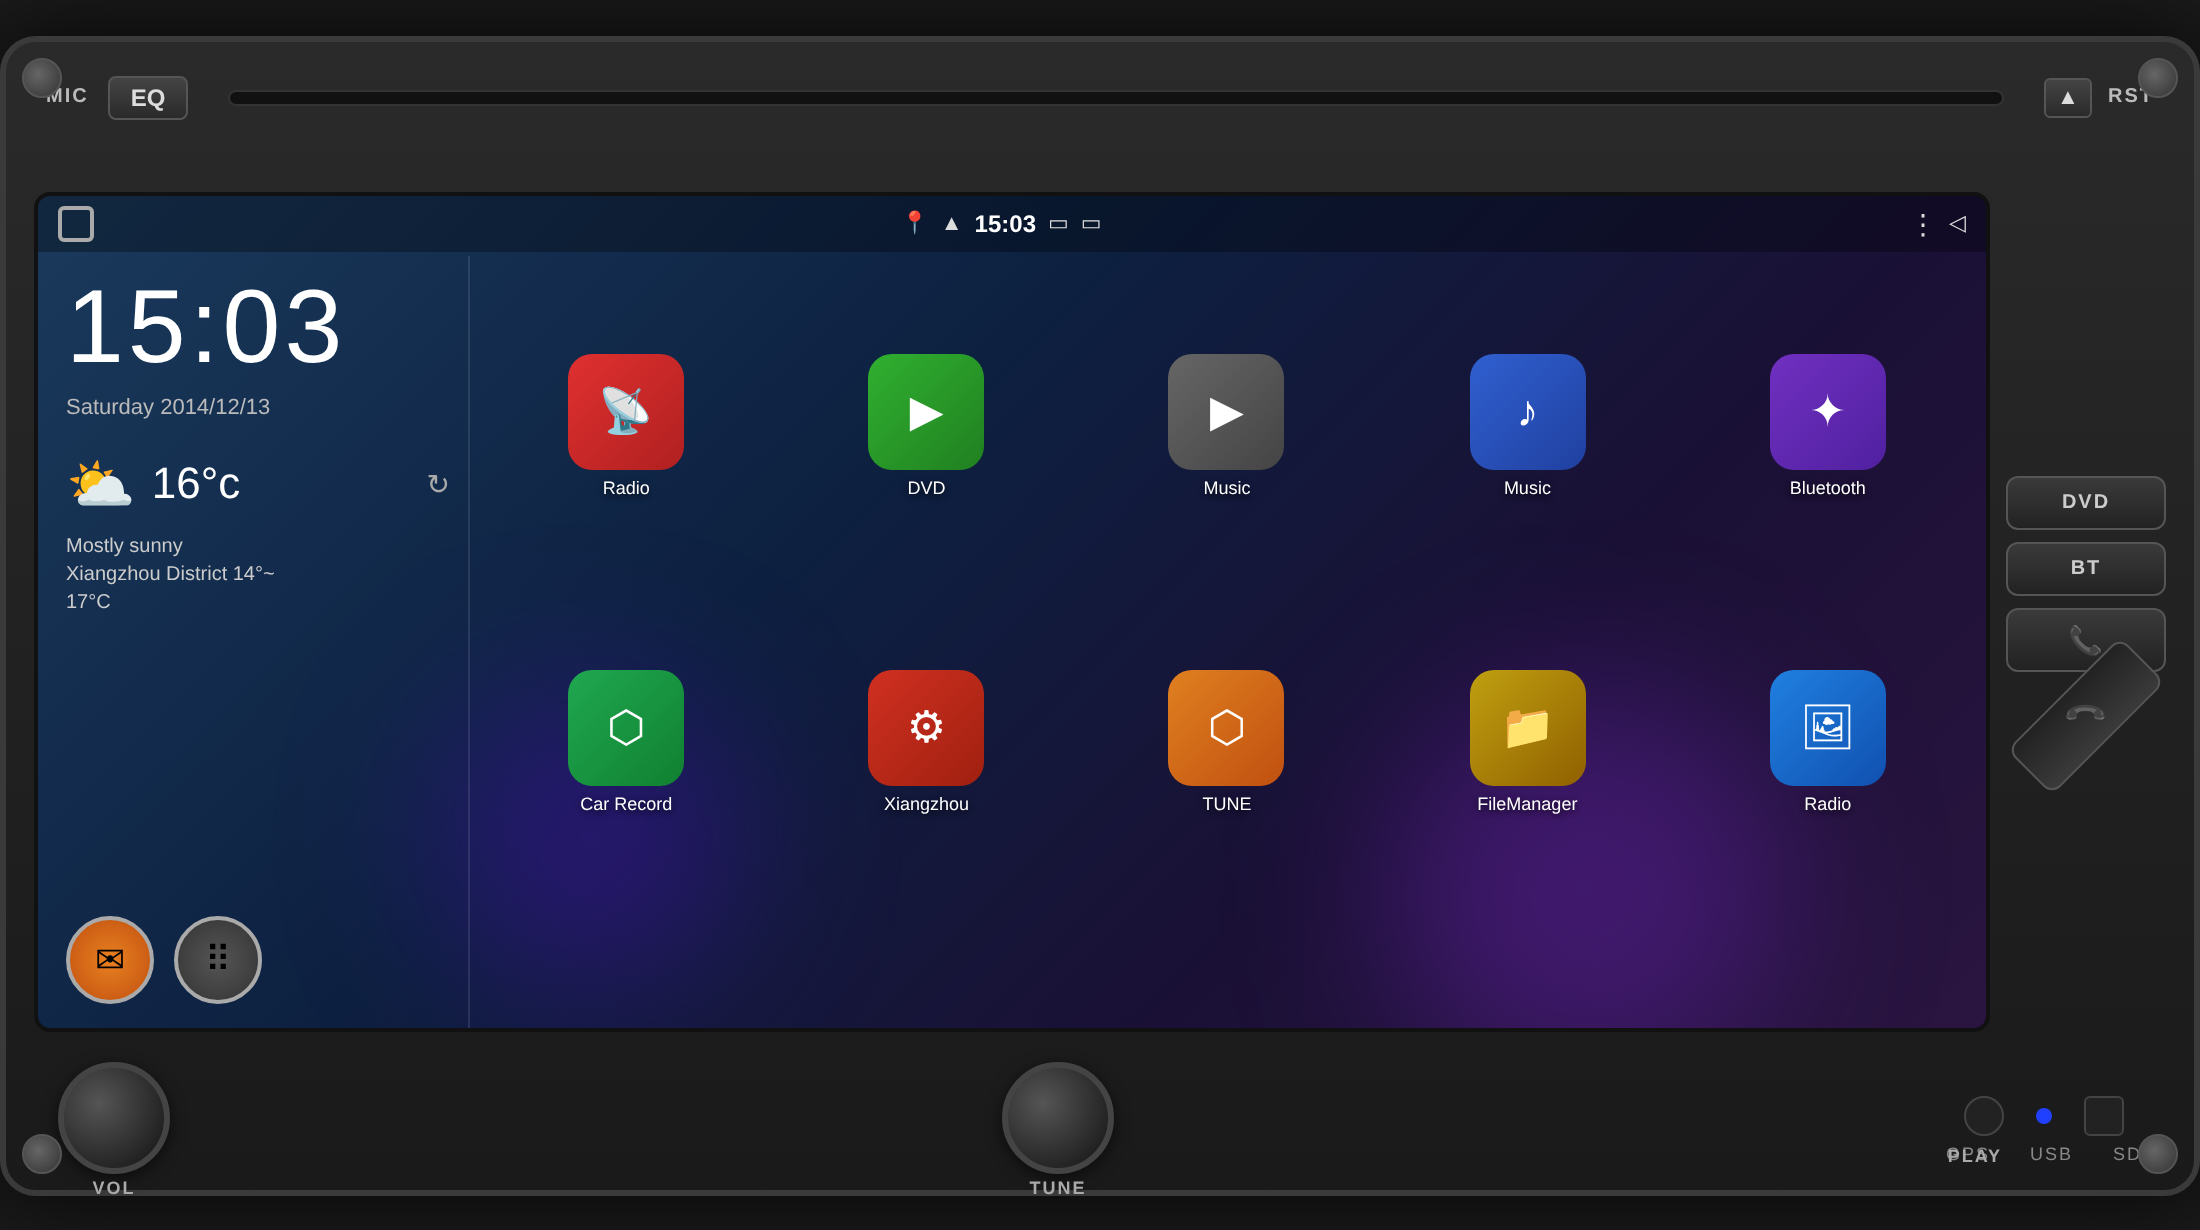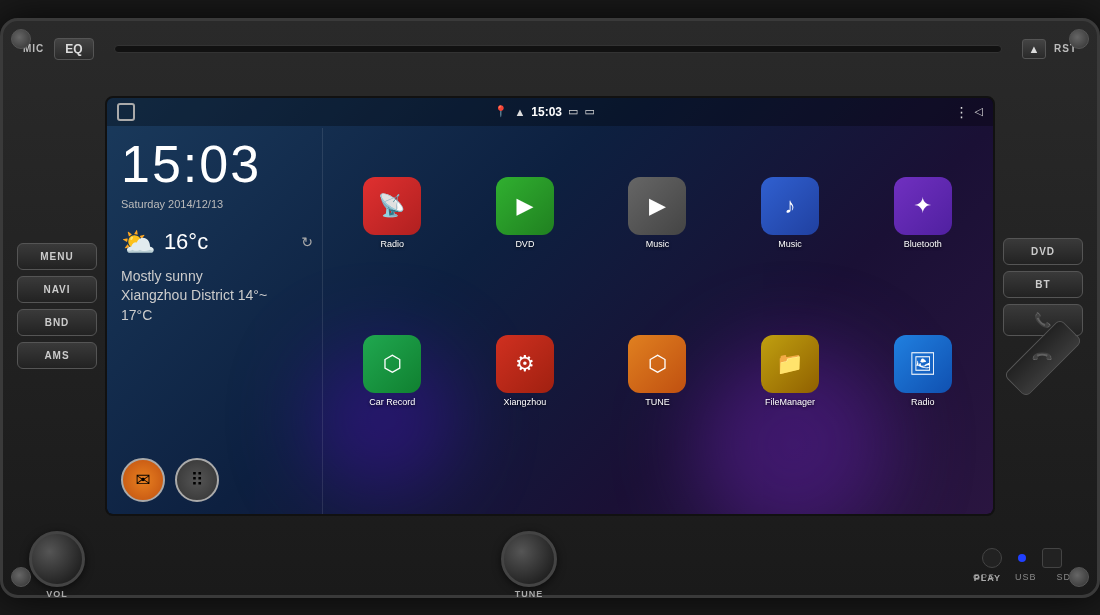--- a/index.html
+++ b/index.html
@@ -247,21 +247,21 @@
       font-size: 28px;
     }
 
     .weather-temp {
       color: #fff;
       font-size: 22px;
     }
 
     .weather-desc {
       color: #ccc;
-      font-size: 14px;
+      font-size: 10px;
       line-height: 1.4;
     }
 
     .refresh-icon {
       color: #aaa;
       font-size: 14px;
       margin-left: auto;
     }
 
     .bottom-widgets {
@@ -450,26 +450,20 @@
     </div>
     <div class="cd-slot"></div>
     <div class="top-right">
       <div class="btn-eject">▲</div>
       <span class="label-rst">RST</span>
     </div>
   </div>
 
   <div class="main-section">
 
-    <div class="side-controls">
-      <button class="side-btn">MENU</button>
-      <button class="side-btn">NAVI</button>
-      <button class="side-btn">BND</button>
-      <button class="side-btn">AMS</button>
-    </div>
 
     <div class="android-screen">
       <div class="screen-content">
 
         <div class="glow-blob glow-blob-1"></div>
         <div class="glow-blob glow-blob-2"></div>
 
         <div class="status-bar">
           <div class="status-left">
             <div class="home-btn"></div>

